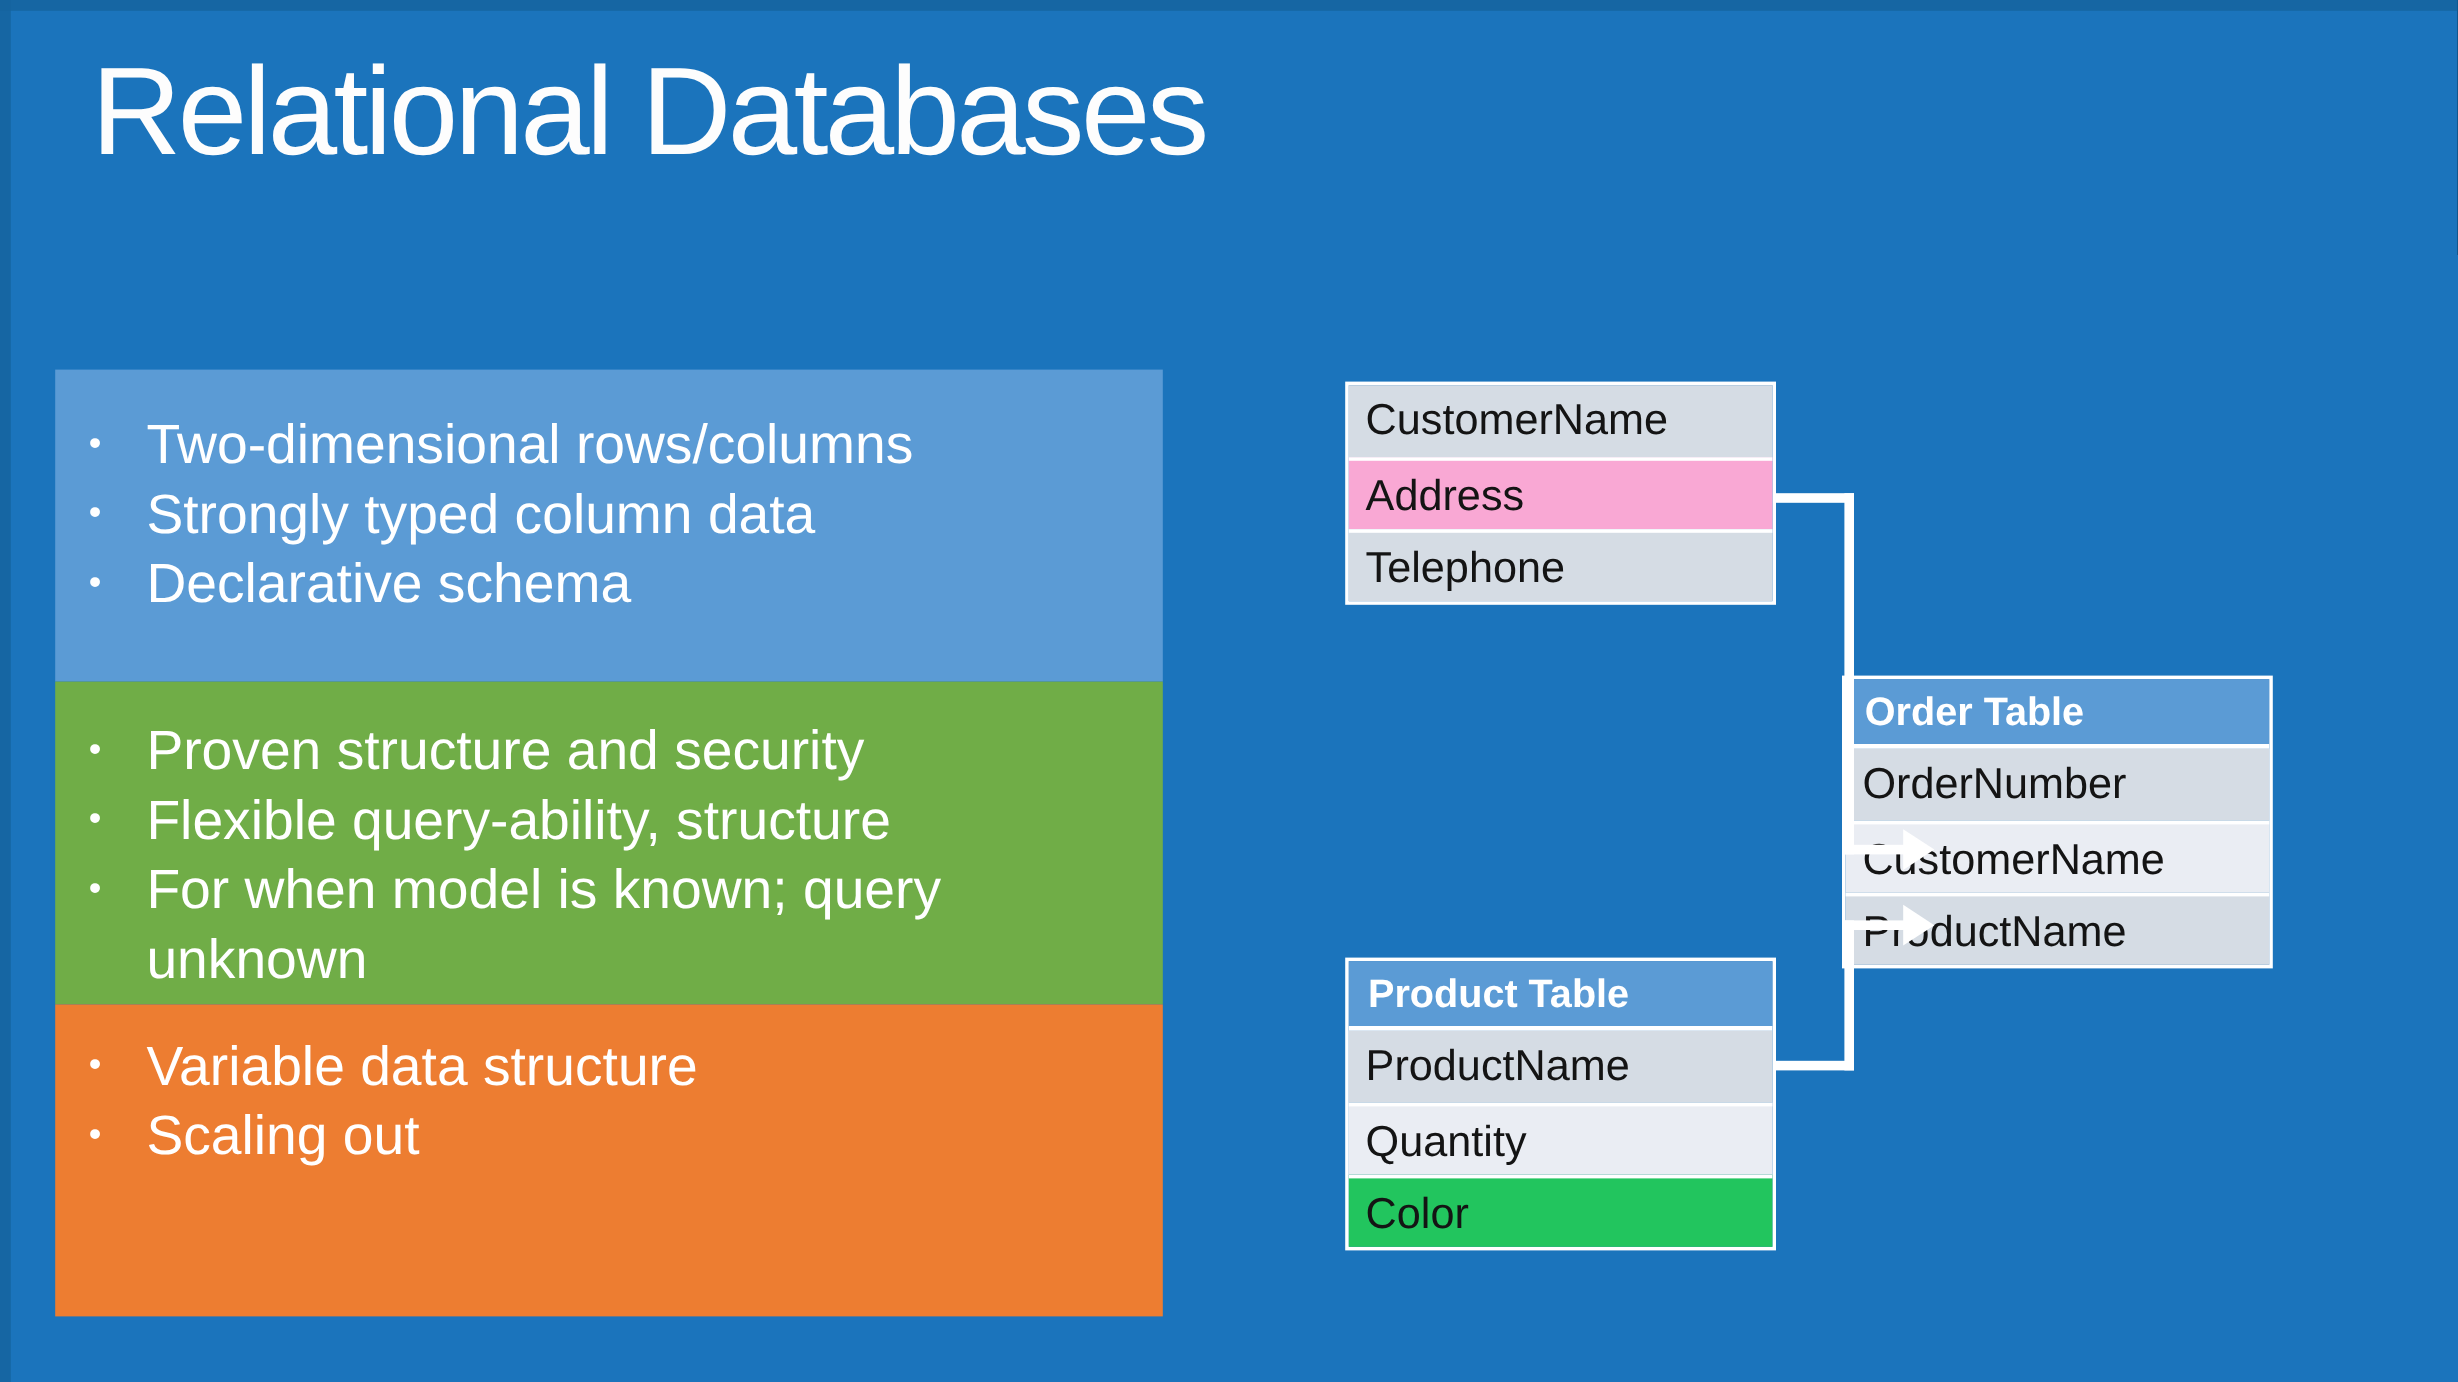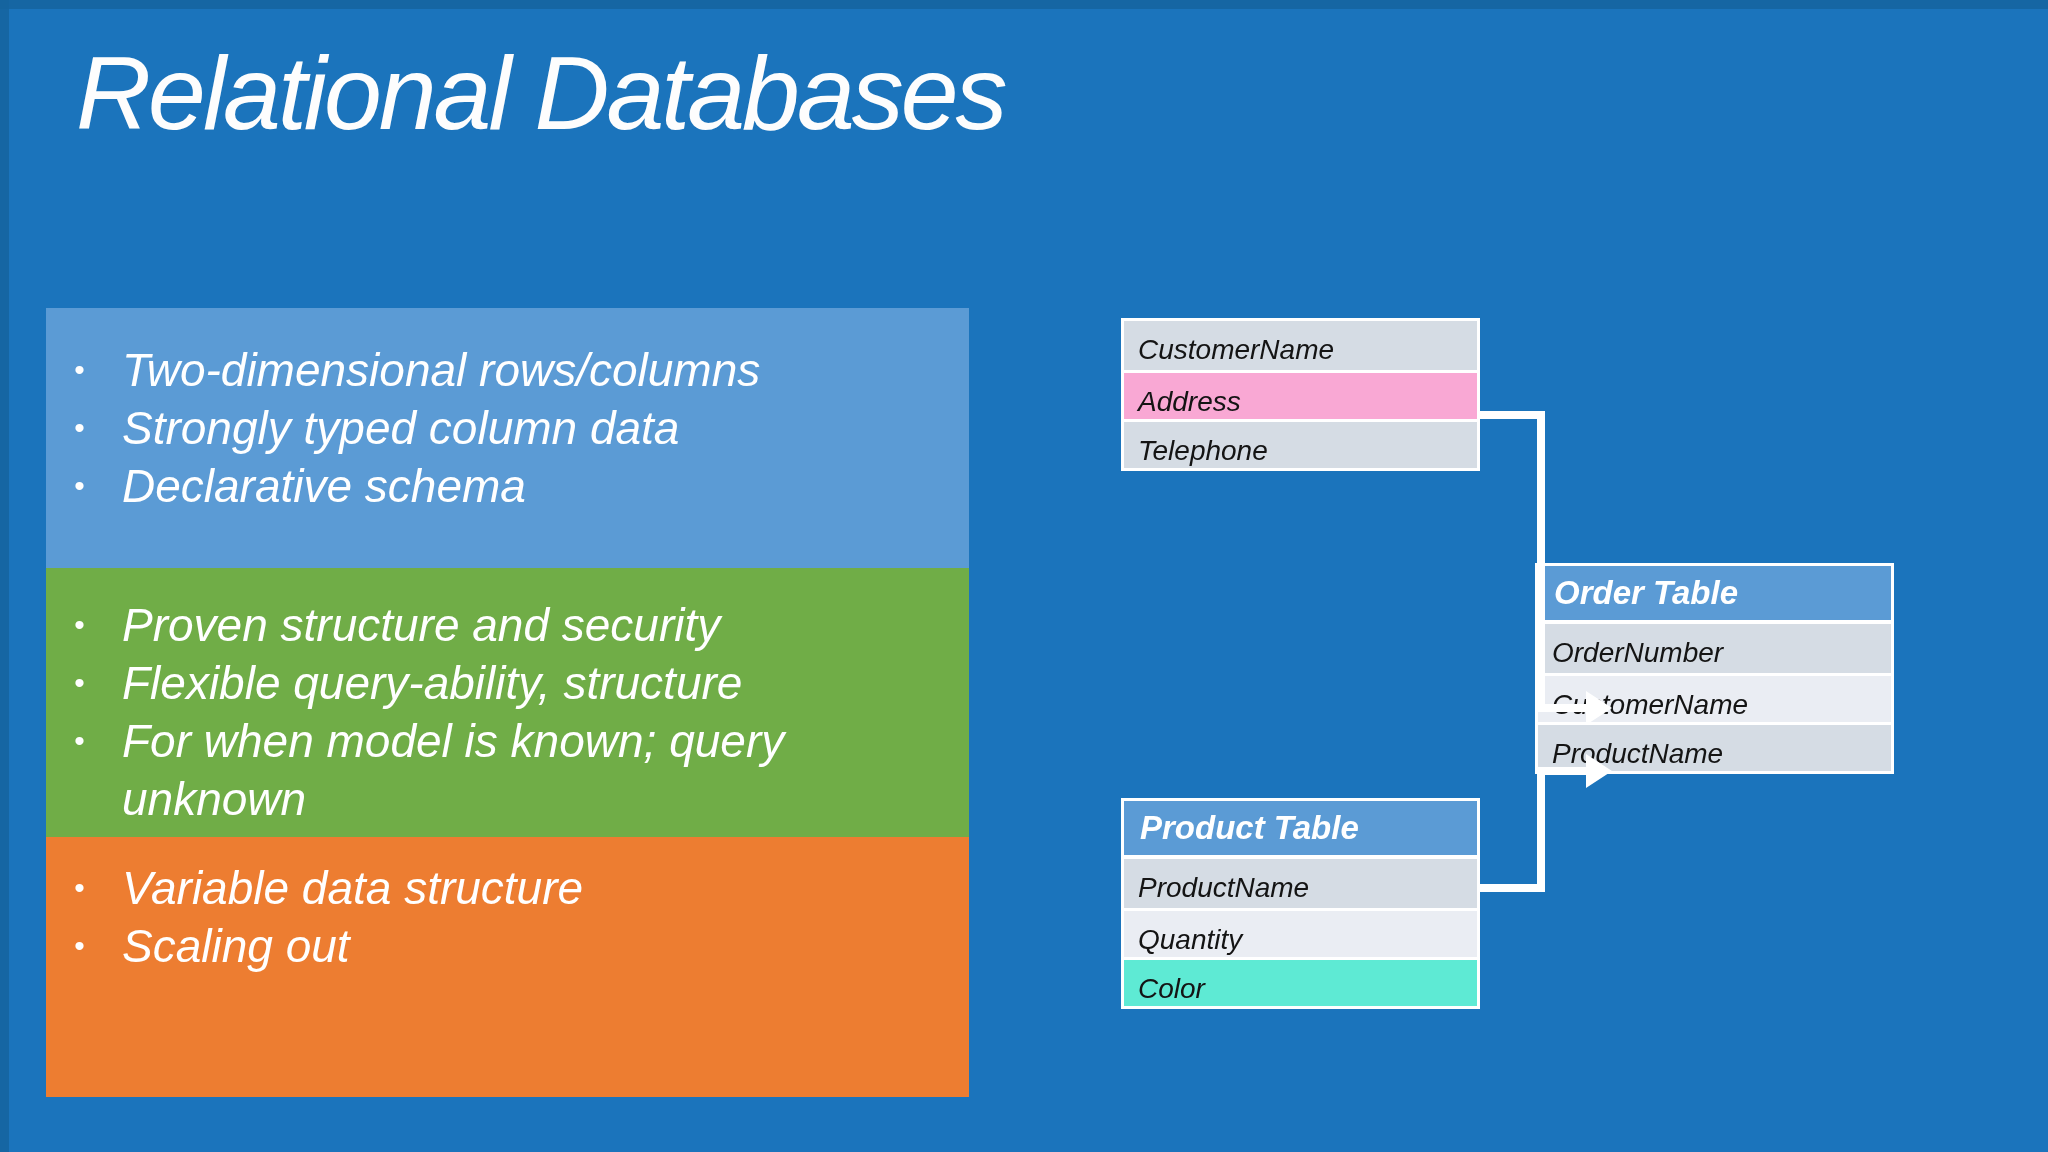--- a/index.html
+++ b/index.html
@@ -1,16 +1,16 @@
 <!DOCTYPE html>
 <html><head>
 <meta charset="utf-8">
 <style>
   html, body { margin: 0; padding: 0; background: #0c3f66; }
-  * { box-sizing: border-box; font-style: italic; }
+  * { box-sizing: border-box; }
 
   .slide {
     position: relative;
     width: 2048px;
     height: 1152px;
     overflow: hidden;
     font-family: "Liberation Sans", "DejaVu Sans", sans-serif;
   }
 
   .edge-top  { position: absolute; left: 0; top: 0; width: 2048px; height: 9px; opacity: .85; }
@@ -77,25 +77,25 @@
     height: 58px;
     line-height: 54px;
     padding-left: 16px;
     border-bottom: 4px solid #ffffff;
     color: #ffffff;
     font-weight: bold;
     font-size: 33px;
     white-space: nowrap;
   }
   .db-row {
-    height: 49px;
+    height: 60px;
     line-height: 58px;
     padding-left: 14px;
     color: #141414;
-    font-size: 28px;
+    font-size: 36px;
     white-space: nowrap;
   }
   .db-row + .db-row { border-top: 3px solid #ffffff; }
 
   
   .seg { position: absolute; }
   .segA1 { left: 1480px; top: 411px; width: 65px;  height: 8px; }
   .segA2 { left: 1537px; top: 411px; width: 8px;   height: 301px; }
   .segA3 { left: 1537px; top: 704px; width: 51px;  height: 8px; }
   .segB1 { left: 1480px; top: 884px; width: 65px;  height: 8px; }
@@ -179,21 +179,21 @@
     <div class="db-header" style="background-color: rgb(91, 155, 213);">Order Table</div>
     <div class="db-row" style="background-color: rgb(213, 220, 228);">OrderNumber</div>
     <div class="db-row" style="background-color: rgb(234, 237, 243);">CustomerName</div>
     <div class="db-row" style="background-color: rgb(213, 220, 228);">ProductName</div>
   </div>
 
   <div class="db-table tbl-product">
     <div class="db-header" style="background-color: rgb(91, 155, 213);">Product Table</div>
     <div class="db-row" style="background-color: rgb(213, 220, 228);">ProductName</div>
     <div class="db-row" style="background-color: rgb(234, 237, 243);">Quantity</div>
-    <div class="db-row" style="background-color: #5eead4;">Color</div>
+    <div class="db-row" style="background-color: #22c55e;">Color</div>
   </div>
 
   <div class="seg segA1" style="background-color: rgb(255, 255, 255);"></div>
   <div class="seg segA2" style="background-color: rgb(255, 255, 255);"></div>
   <div class="seg segA3" style="background-color: rgb(255, 255, 255);"></div>
   <div class="arrow-right arrowA"></div>
 
   <div class="seg segB1" style="background-color: rgb(255, 255, 255);"></div>
   <div class="seg segB2" style="background-color: rgb(255, 255, 255);"></div>
   <div class="seg segB3" style="background-color: rgb(255, 255, 255);"></div>

